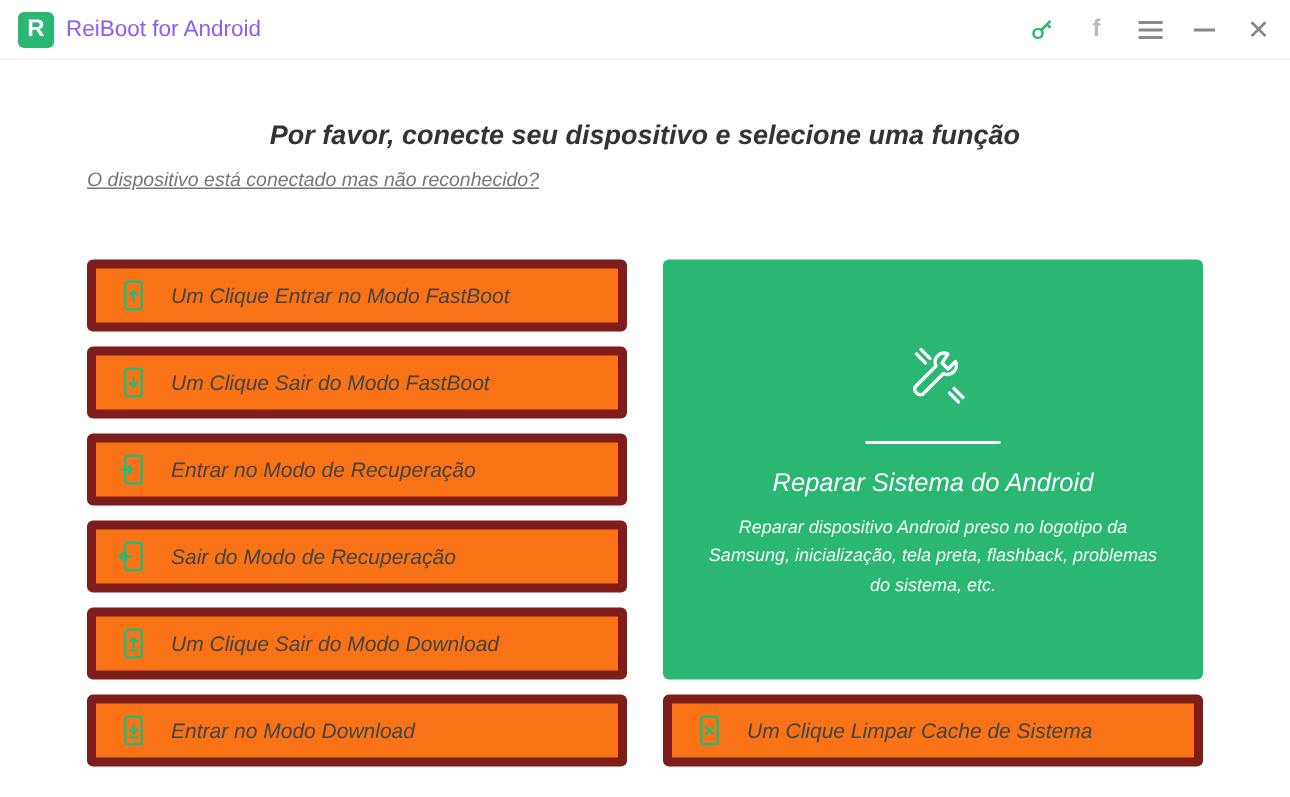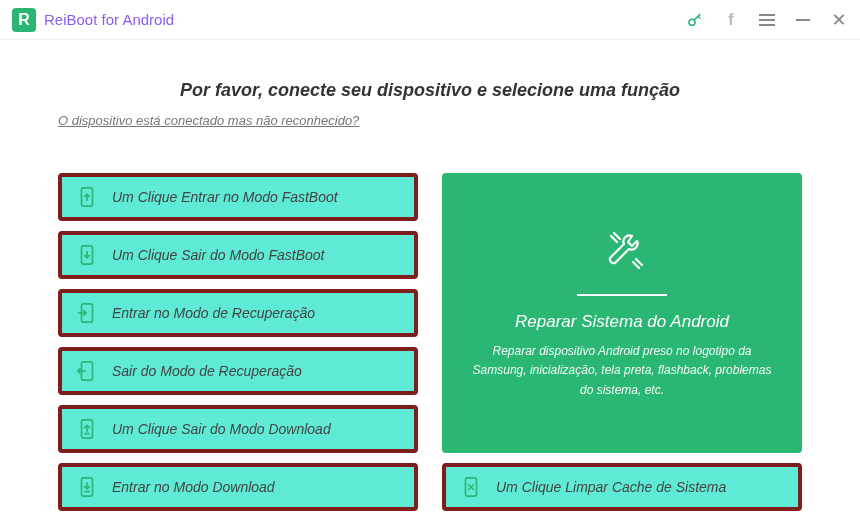--- a/index.html
+++ b/index.html
@@ -117,23 +117,23 @@
       gap: 10px;
     }
     .right-col {
       flex: 1;
       display: flex;
       flex-direction: column;
       gap: 10px;
     }
     .option-btn {
       height: 48px;
-      border: 4px solid #7f1d1d;
+      border: 6px solid #7f1d1d;
       border-radius: 4px;
-      background: #5eead4;
+      background: #f97316;
       display: flex;
       align-items: center;
       padding: 0 14px;
       gap: 14px;
       cursor: pointer;
       font-size: 14px;
       color: #444;
     }
     .option-btn .opt-icon {
       width: 22px;

